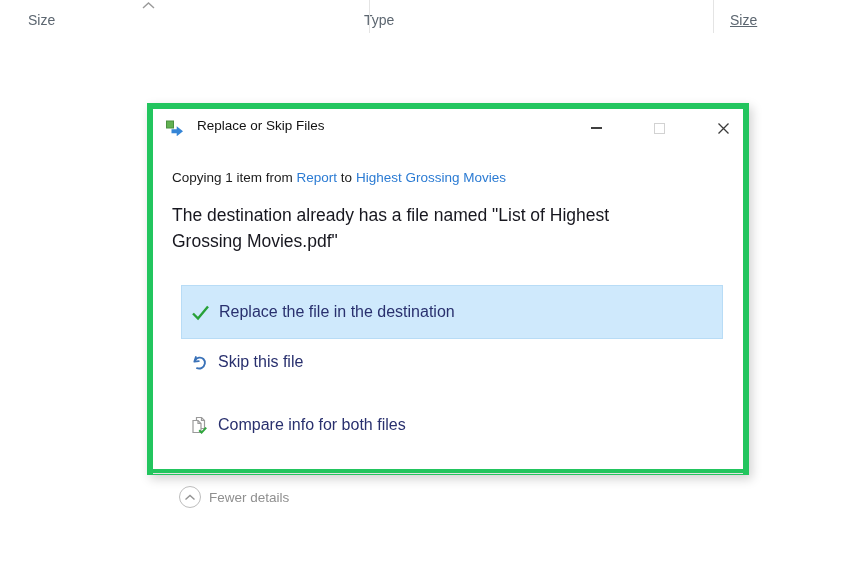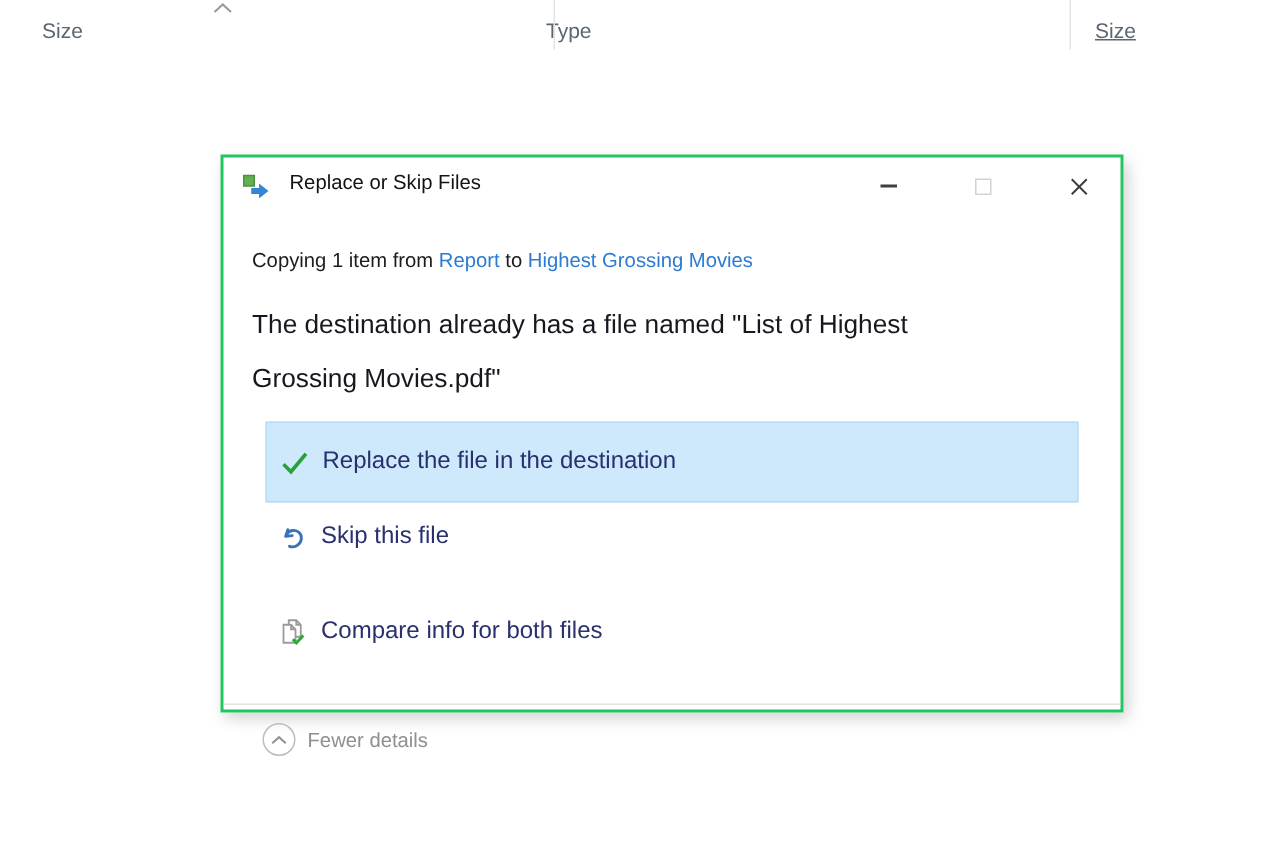--- a/index.html
+++ b/index.html
@@ -23,39 +23,39 @@
   .col-sep.sep2 { left: 713px; }
   .file-row { position: absolute; left: 0; top: 46px; width: 850px; height: 26px; }
   .file-icon { position: absolute; left: 19px; top: 2px; width: 17px; height: 20px; }
   .file-name { position: absolute; left: 42px; top: 4px; font-size: 14px; color: #3c3c3c; }
   .file-type { position: absolute; left: 380px; top: 4px; font-size: 14px; color: #767676; }
   .file-size { position: absolute; left: 713px; top: 4px; width: 110px; text-align: right; font-size: 14px; color: #767676; }
 
   
   .dialog {
     position: absolute; left: 147px; top: 103px; width: 602px; height: 372px;
-    background: #ffffff; border: 2px solid #22c55e;
+    background: #ffffff; border: 6px solid #22c55e;
     box-shadow: 3px 4px 10px rgba(0,0,0,0.18);
   }
   .titlebar { position: absolute; left: 0; top: 0; width: 100%; height: 34px; }
   .title-icon { position: absolute; left: 13px; top: 11px; width: 18px; height: 16px; }
   .title-text { position: absolute; left: 44px; top: 9px; font-size: 13.5px; color: #121212; }
   .win-btn { position: absolute; top: 4px; width: 44px; height: 30px;
              display: flex; align-items: center; justify-content: center; }
   .win-btn.min { left: 421px; }
   .win-btn.max { left: 484px; }
   .win-btn.close { left: 548px; }
   .min-glyph { display: block; width: 11px; height: 1.5px; background: #3f3f3f; }
   .max-glyph { display: block; width: 11px; height: 11px; border: 1px solid #d2d2d2; background: #fff; }
 
   .status-line { position: absolute; left: 19px; top: 61px; font-size: 13.5px; color: #1c1c1c; white-space: nowrap; }
   .status-line a { color: #2b7bd3; text-decoration: none; cursor: pointer; }
 
   .message { position: absolute; left: 19px; top: 93px; width: 500px;
-             font-size: 17.5px; line-height: 36px; color: #17171f; }
+             font-size: 17.5px; line-height: 26px; color: #17171f; }
 
   .option { position: absolute; left: 28px; width: 542px;
             display: flex; align-items: center; padding-left: 9px; cursor: pointer; }
   .option .opt-icon { width: 19px; height: 19px; margin-right: 9px; flex: 0 0 auto; }
   .option .opt-label { font-size: 16px; color: #29306e; }
   .option.replace { top: 176px; height: 54px; background: #cfe9fc; border: 1px solid #b8dcf6; }
   .option.skip { top: 237px; height: 32px; }
   .option.compare { top: 300px; height: 32px; }
 
   .footer-sep { position: absolute; left: 0; top: 364px; width: 100%; height: 1px; background: #e2e2e2; }

